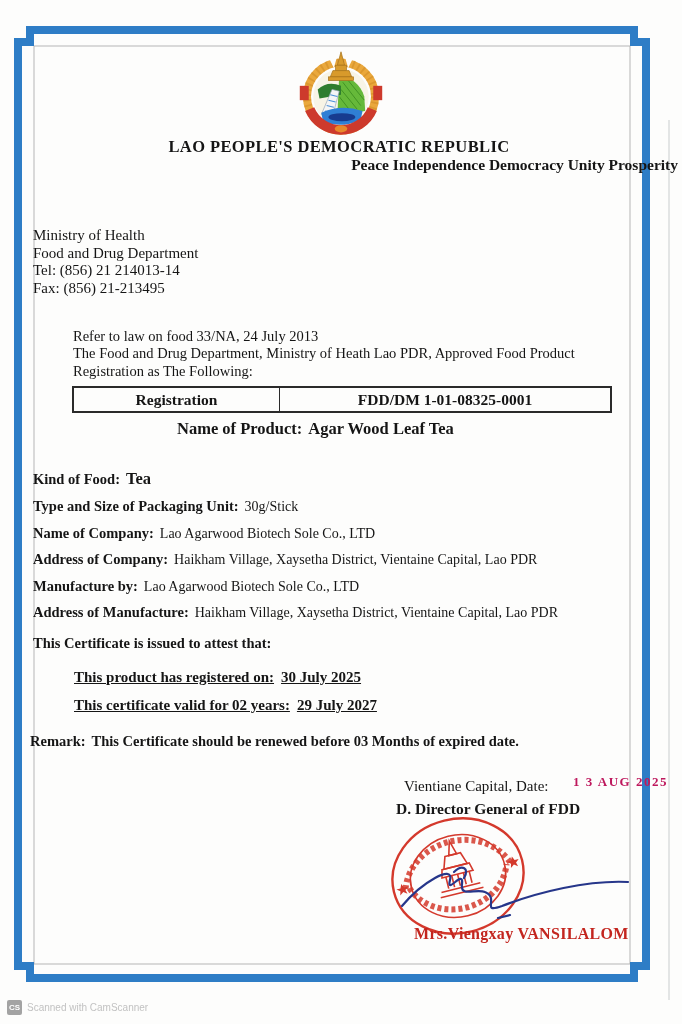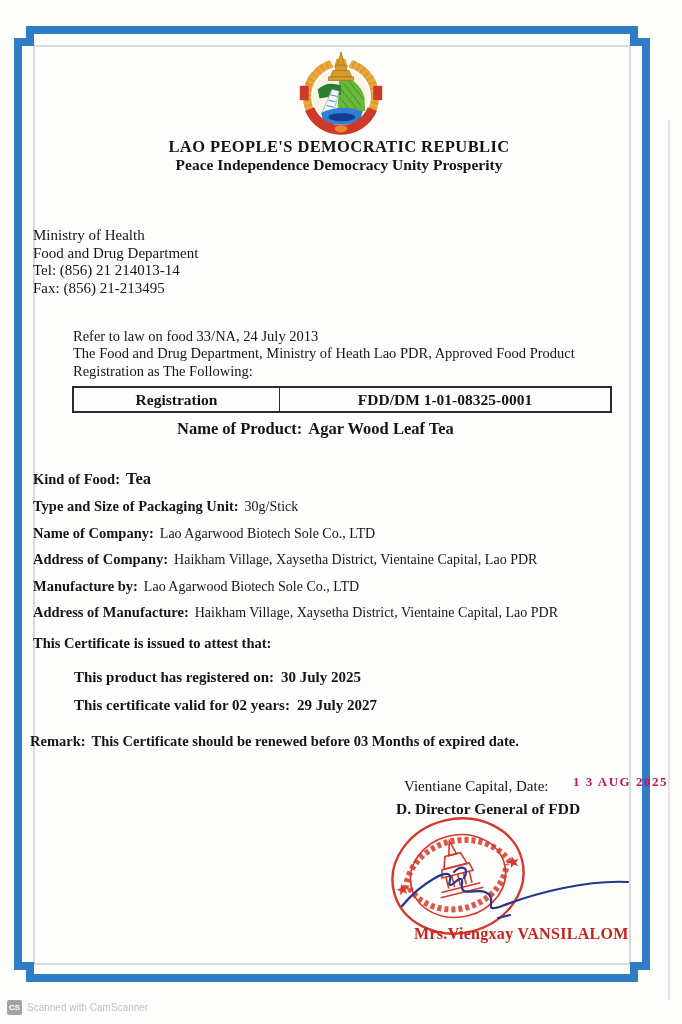--- a/index.html
+++ b/index.html
@@ -5,40 +5,40 @@
   html,body{margin:0;padding:0;background:#e9e9e9;}
   .page{
     position:relative;width:682px;height:1024px;background:#fdfdfc;
     font-family:"Liberation Serif", serif;color:#151515;overflow:hidden;
     margin:0 auto;
   }
   .abs{position:absolute;}
   svg{display:block;}
   .centered{left:0;width:678px;text-align:center;}
   .country{top:137px;font-size:16.5px;font-weight:bold;letter-spacing:.4px;}
-  .motto{top:156px;font-size:15.5px;font-weight:bold;}
+  .motto{top:156px;font-size:15.5px;font-weight:bold;text-align:right;}
   .issuer{left:33px;top:192px;font-size:15px;line-height:17.6px;margin-top:35px;}
   .cert-title{top:286px;font-size:21px;font-weight:bold;}
   .intro{left:73px;top:328px;font-size:14.5px;line-height:17.4px;width:520px;}
   .reg-table{
     left:72px;top:386px;width:540px;height:27px;border:2px solid #2a2a2a;
     display:flex;box-sizing:border-box;
   }
   .reg-cell{display:flex;align-items:center;justify-content:center;
     font-size:15.5px;font-weight:bold;box-sizing:border-box;}
   .reg-cell.left{width:206px;border-right:1.6px solid #2a2a2a;}
   .reg-cell.right{flex:1;}
   .product{left:177px;top:419px;font-size:16.5px;font-weight:bold;}
   .product .flabel{margin-right:6px;}
   .field{left:33px;font-size:14.5px;}
   .flabel{font-weight:bold;margin-right:6px;margin-top:20px;}
   .fvalue{font-size:14px;}
   .fvalue.big{font-size:16.5px;font-weight:bold;}
   .attest-heading{left:33px;top:635px;font-size:14.5px;font-weight:bold;}
-  .attest-line{left:74px;font-size:15px;font-weight:bold;}
+  .attest-line{left:74px;font-size:15px;font-weight:bold;text-decoration:underline;}
   .attest-line .flabel{margin-right:7px;}
   .remark{left:30px;top:733px;font-size:14.5px;font-weight:bold;}
   .place-date{left:404px;top:778px;font-size:15px;}
   .date-stamp{
     left:573px;top:774px;font-family:Liberation Serif, serif;
     font-size:13px;font-weight:bold;color:#be185d;letter-spacing:1.5px;white-space:nowrap;
   }
   .signer-title{left:396px;top:800px;font-size:15.5px;font-weight:bold;}
   .signer-name{left:414px;top:925px;font-size:16px;font-weight:bold;color:#c3251e;letter-spacing:.3px;text-align:right;}
   .wm{left:7px;top:1000px;display:flex;align-items:center;gap:5px;

